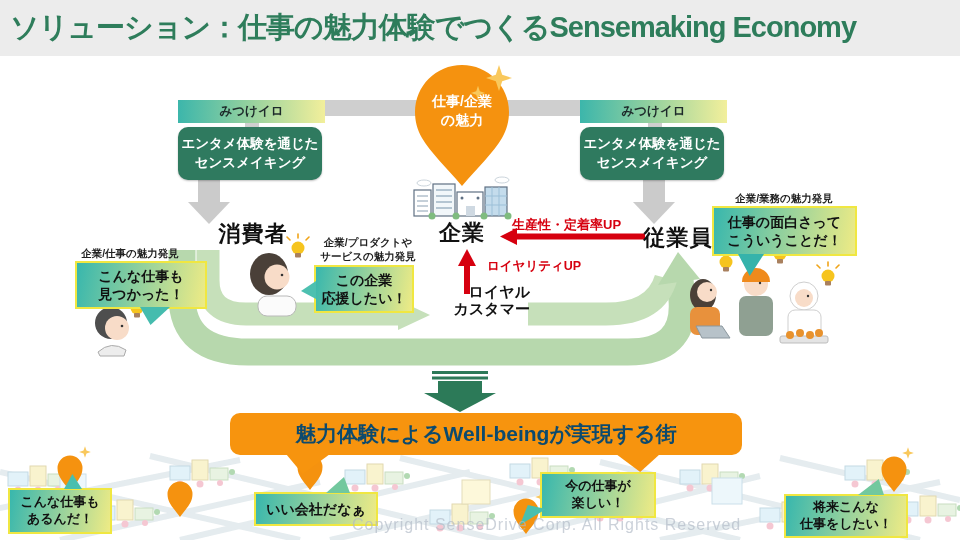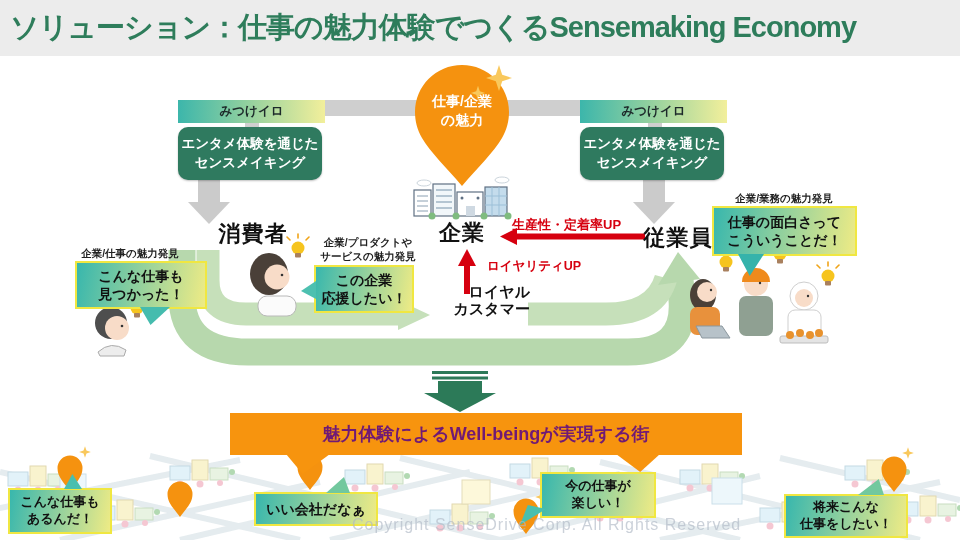--- a/index.html
+++ b/index.html
@@ -21,21 +21,21 @@
   .note{font-size:10.5px;font-weight:bold;color:#222;white-space:pre-line;text-align:center;line-height:1.3;}
   .bubble{border:2.5px solid #f0e741;background:linear-gradient(100deg,#38b7ad,#9ed49b 55%,#eeeb85);
           color:#111;font-weight:bold;text-align:center;white-space:pre-line;display:flex;
           align-items:center;justify-content:center;line-height:1.3;box-sizing:border-box;font-size:14px;}
   .bubble-sm{font-size:13px;border-width:2px;}
   .tail{position:absolute;}
   .redlab{color:#d6000f;font-weight:bold;white-space:nowrap;}
   .customer{left:418px;top:283px;width:112px;text-align:right;font-weight:bold;font-size:15px;
             line-height:1.15;white-space:pre-line;color:#111;}
   .obanner{left:230px;top:413px;width:512px;height:42px;background:#f7940e;display:flex;
-           align-items:center;justify-content:center;color:#701a75;font-weight:bold;font-size:18px;}
+           align-items:center;justify-content:center;color:#0c4a6e;font-weight:bold;font-size:21px;border-radius:10px;}
   .watermark{left:352px;top:516px;font-size:16px;letter-spacing:1px;color:rgba(175,185,196,.65);
              white-space:nowrap;}
 </style>
 </head>
 <body>
 
 <div class="stage">
 
   <div class="abs titlebar"></div>
   <div class="abs title">ソリューション：仕事の魅力体験でつくるSensemaking Economy</div>

